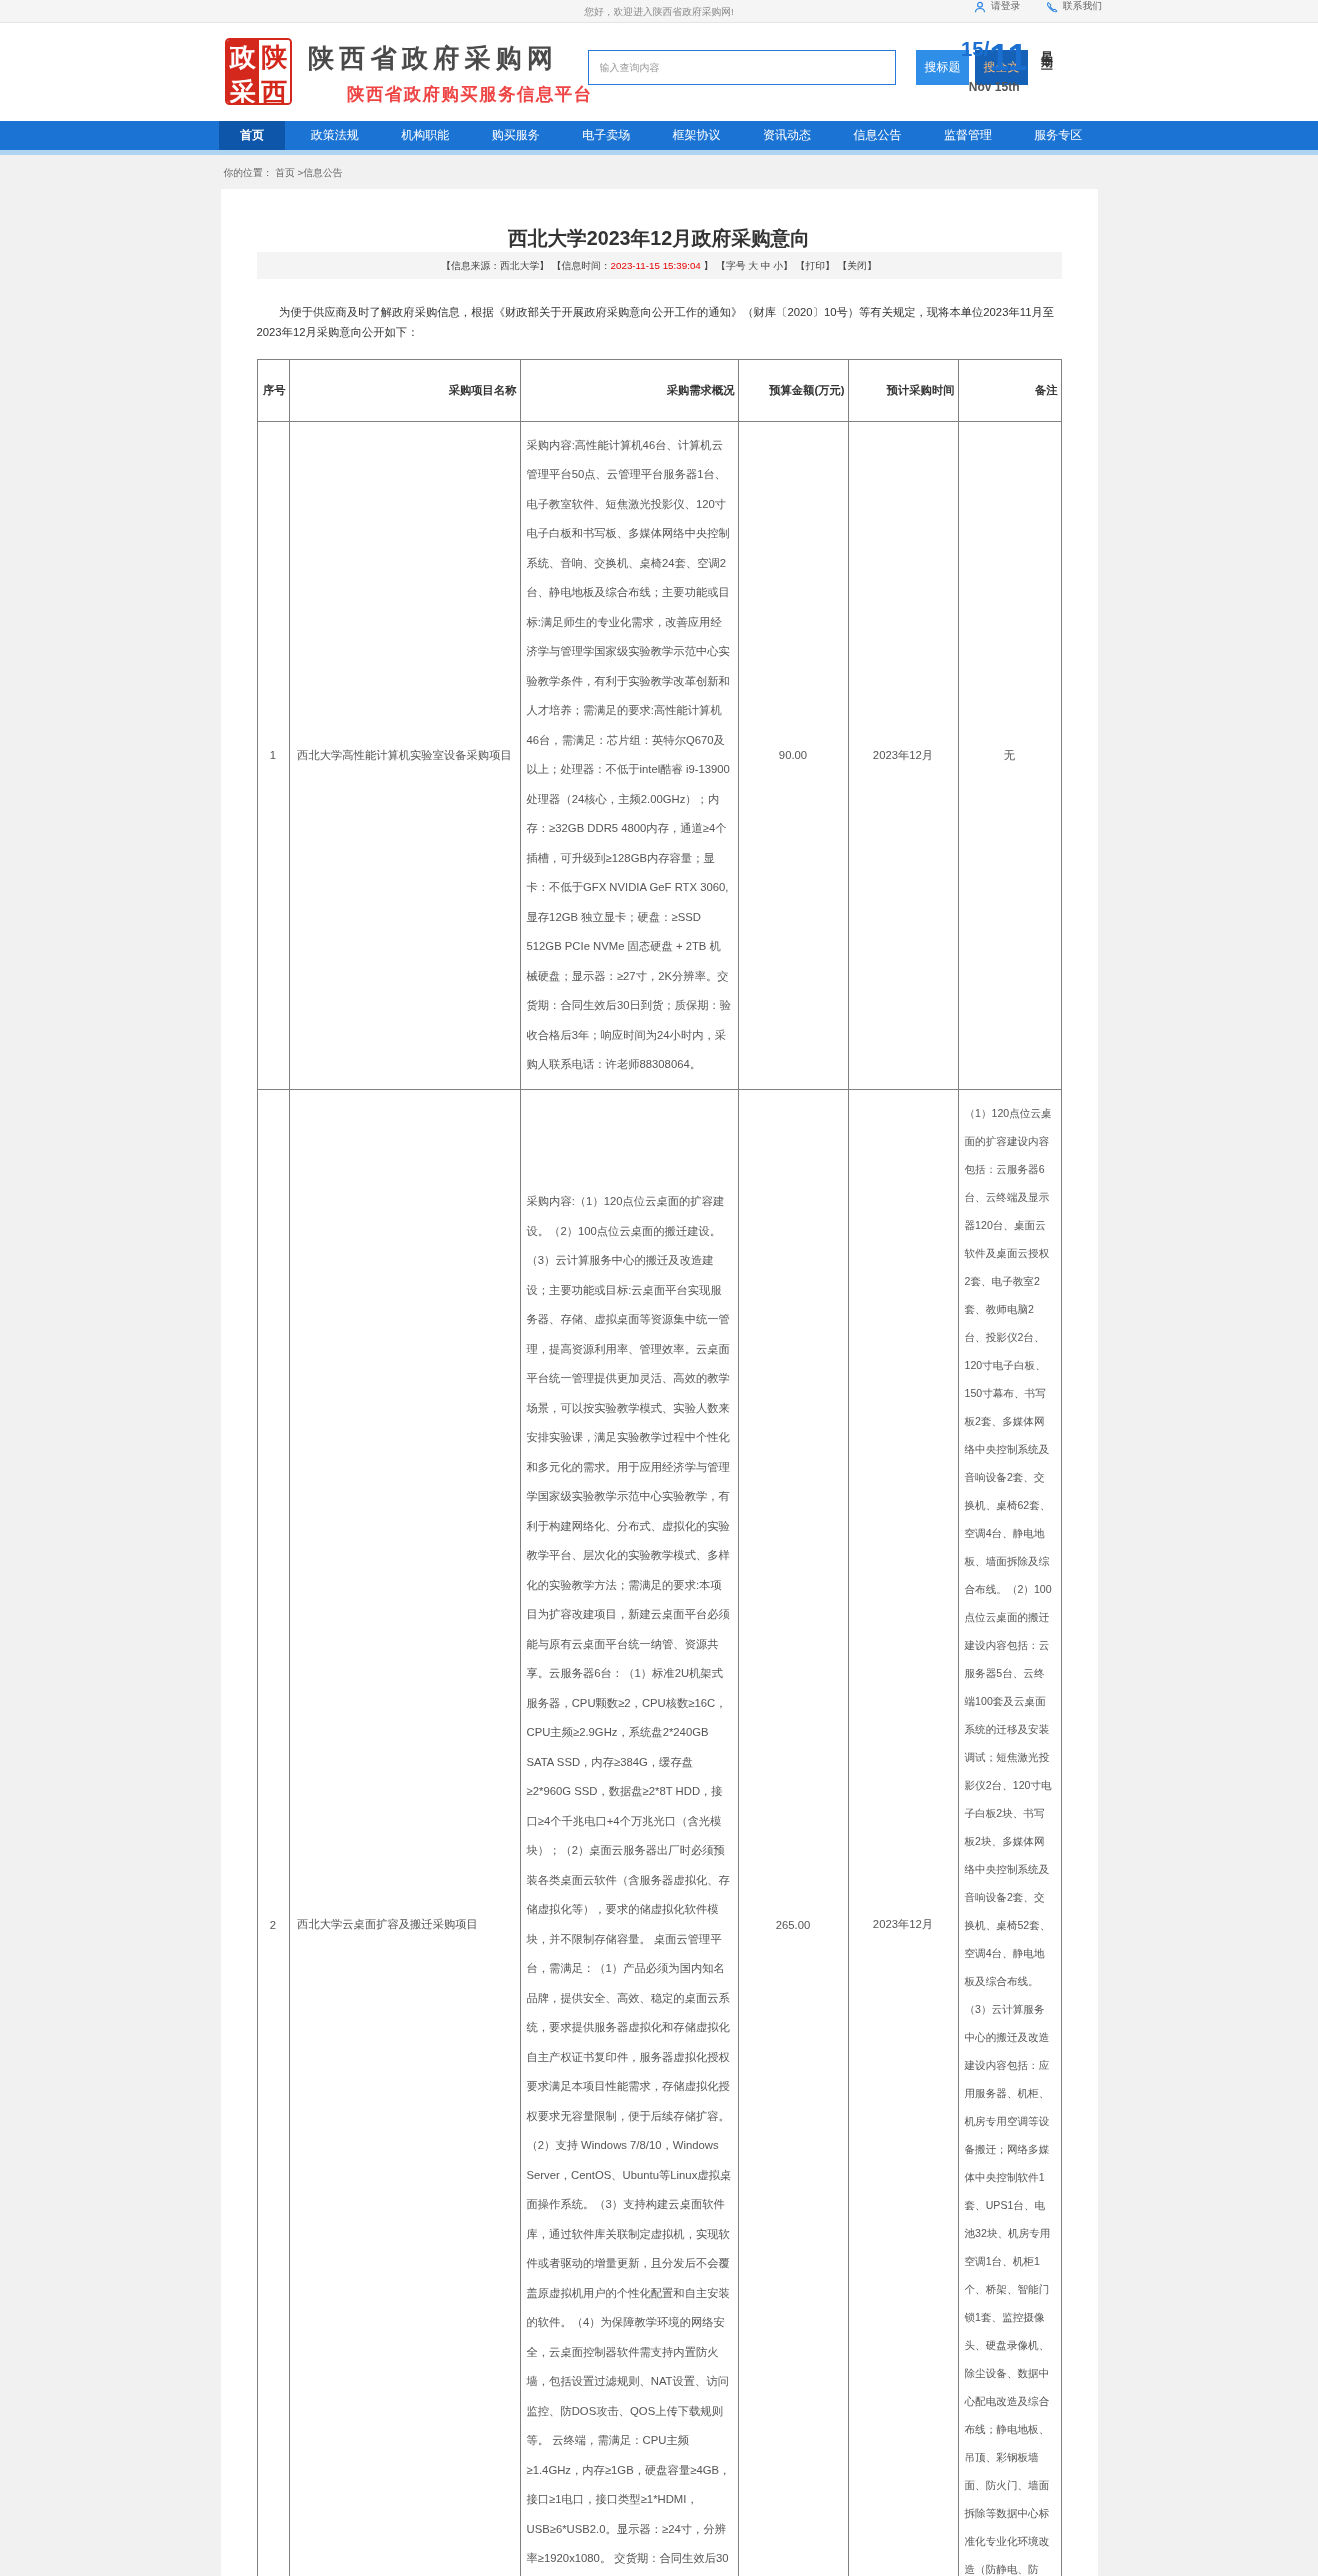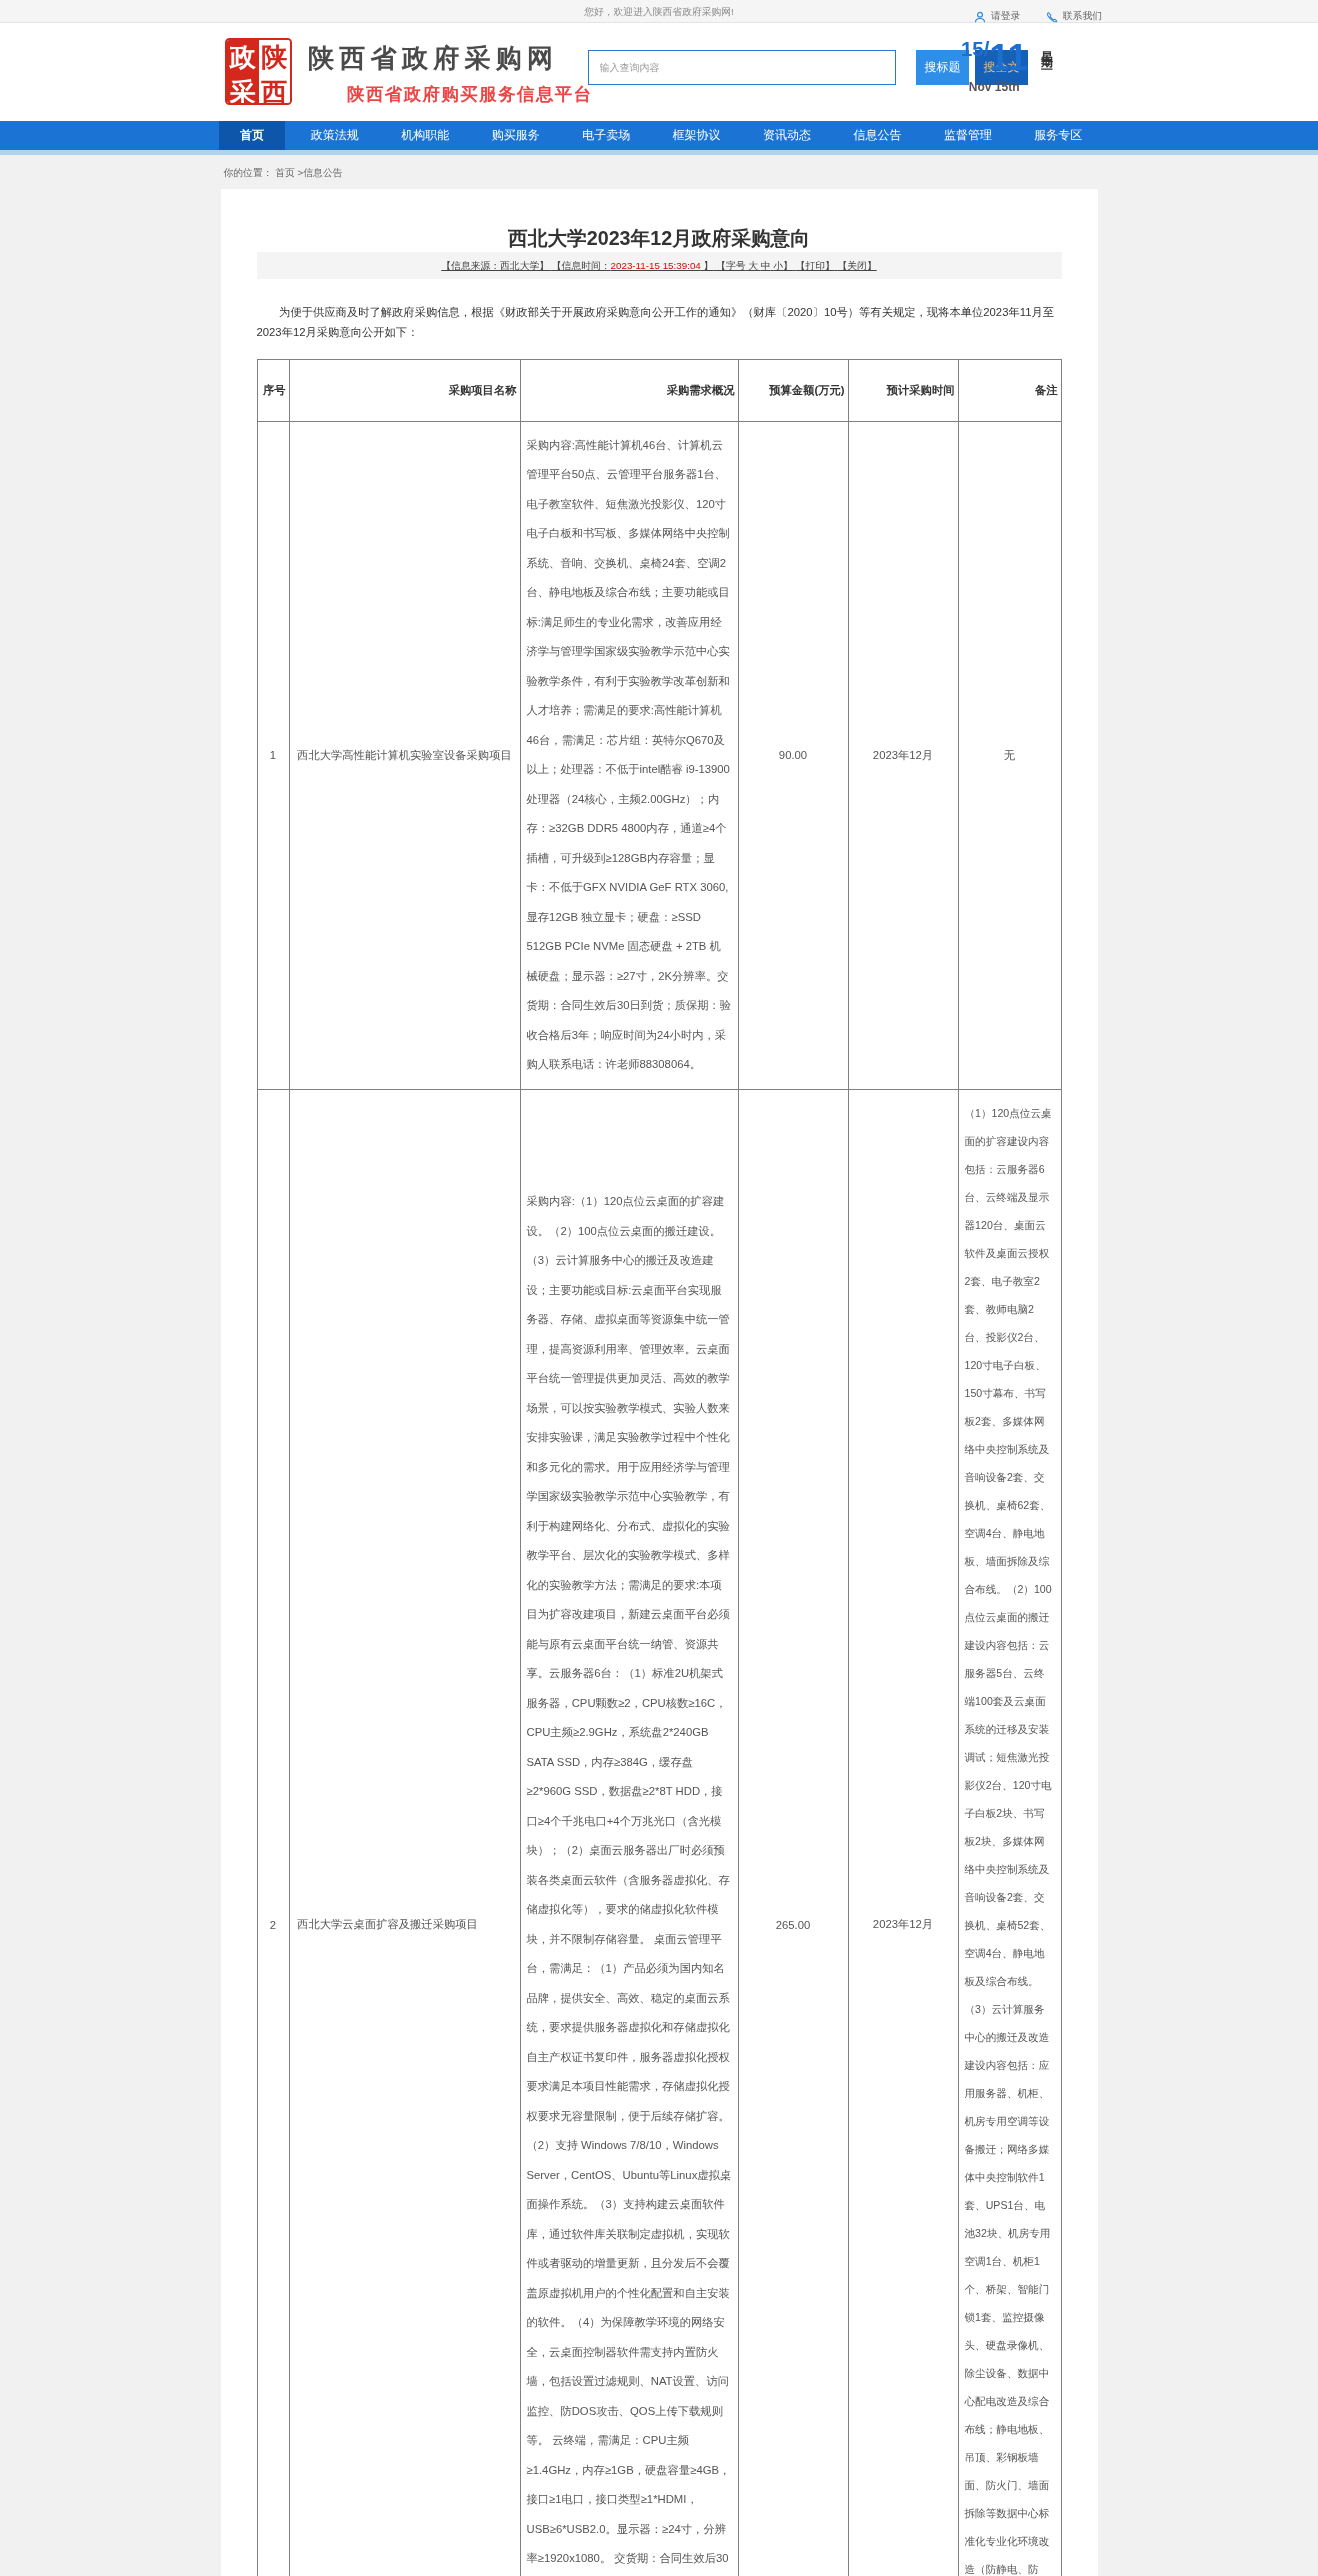--- a/index.html
+++ b/index.html
@@ -1,21 +1,21 @@
 <!DOCTYPE html>
 <html style="font-size:12px"><head>
 <meta charset="utf-8">
 <style>
   * { margin:0; padding:0; box-sizing:border-box; }
   body { width:1318px; background:#f1f1f1; font-family:"Liberation Sans","DejaVu Sans",sans-serif; color:#333; }
 
   
   .topbar { position:relative; height:23px; background:#f5f5f5; border-bottom:0.8px solid #e4e4e4; font-size:9.8px; color:#8a8a8a; }
   .topbar-welcome { position:absolute; left:0; right:0; text-align:center; line-height:23px; }
-  .topbar-right { position:absolute; right:216px; top:0; height:33px; display:flex; align-items:center; gap:26px; }
+  .topbar-right { position:absolute; right:216px; top:0; height:33px; display:flex; align-items:flex-start; gap:26px; }
   .topbar-link { display:flex; align-items:center; gap:4.5px; color:#666; cursor:pointer; }
   .topbar-link svg { display:block; }
 
   
   .header { position:relative; height:98px; background:#fff; }
   .header-inner { position:relative; width:880px; margin:0 auto; height:100%; }
   .logo-seal { position:absolute; left:6px; top:15px; width:67px; height:67px; border:2.3px solid #d5281d; display:grid; grid-template-columns:1fr 1fr; grid-template-rows:1fr 1fr; background:#fff; border-radius:4.5px; overflow:hidden; }
   .logo-seal span { display:flex; align-items:center; justify-content:center; font-size:26px; font-weight:bold; font-family:"DejaVu Sans",sans-serif; }
   .seal-red { background:#d5281d; color:#fff; }
   .seal-white { background:#fff; color:#d5281d; }
@@ -41,21 +41,21 @@
   .nav-item.active { background:#0d56a9; font-weight:bold; padding:0 21px; }
   .nav-strip { height:4.5px; background:#aed3f0; }
 
   
   .breadcrumb { width:880px; margin:0 auto; padding:12px 4.5px 9px; font-size:9.8px; color:#666; }
   .breadcrumb a { color:#666; text-decoration:none; cursor:pointer; }
 
   
   .card { width:877px; margin:0 auto 0; background:#fff; padding:36px 36px 35px; }
   .article-title { text-align:center; font-size:19.7px; font-weight:bold; color:#333; }
-  .meta-bar { background:#f4f4f4; height:27px; line-height:27px; text-align:center; font-size:9.8px; color:#444;text-decoration:underline; }
+  .meta-bar { background:#f4f4f4; height:27px; line-height:27px; text-align:center; font-size:9.8px; color:#444; }
   .meta-bar .t-red { color:#e60000; }
   .meta-bar span { cursor:default; }
   .meta-bar .clickable { cursor:pointer; }
   .intro { margin-top:23px; font-size:11.3px; line-height:20.4px; color:#333; text-indent:2em; }
 
   table.purchase { border-collapse:collapse; table-layout:fixed; width:804px; margin-top:16.6px; }
   table.purchase th, table.purchase td { border:0.8px solid #808080; vertical-align:middle; }
   table.purchase th { height:62px; font-size:11.3px; color:#333; font-weight:bold; text-align:right; padding:3px; }
   td.c-no { text-align:center; font-size:11.3px; color:#555; }
   td.c-name { font-size:11.3px; color:#555; padding:6px 7.6px; }

